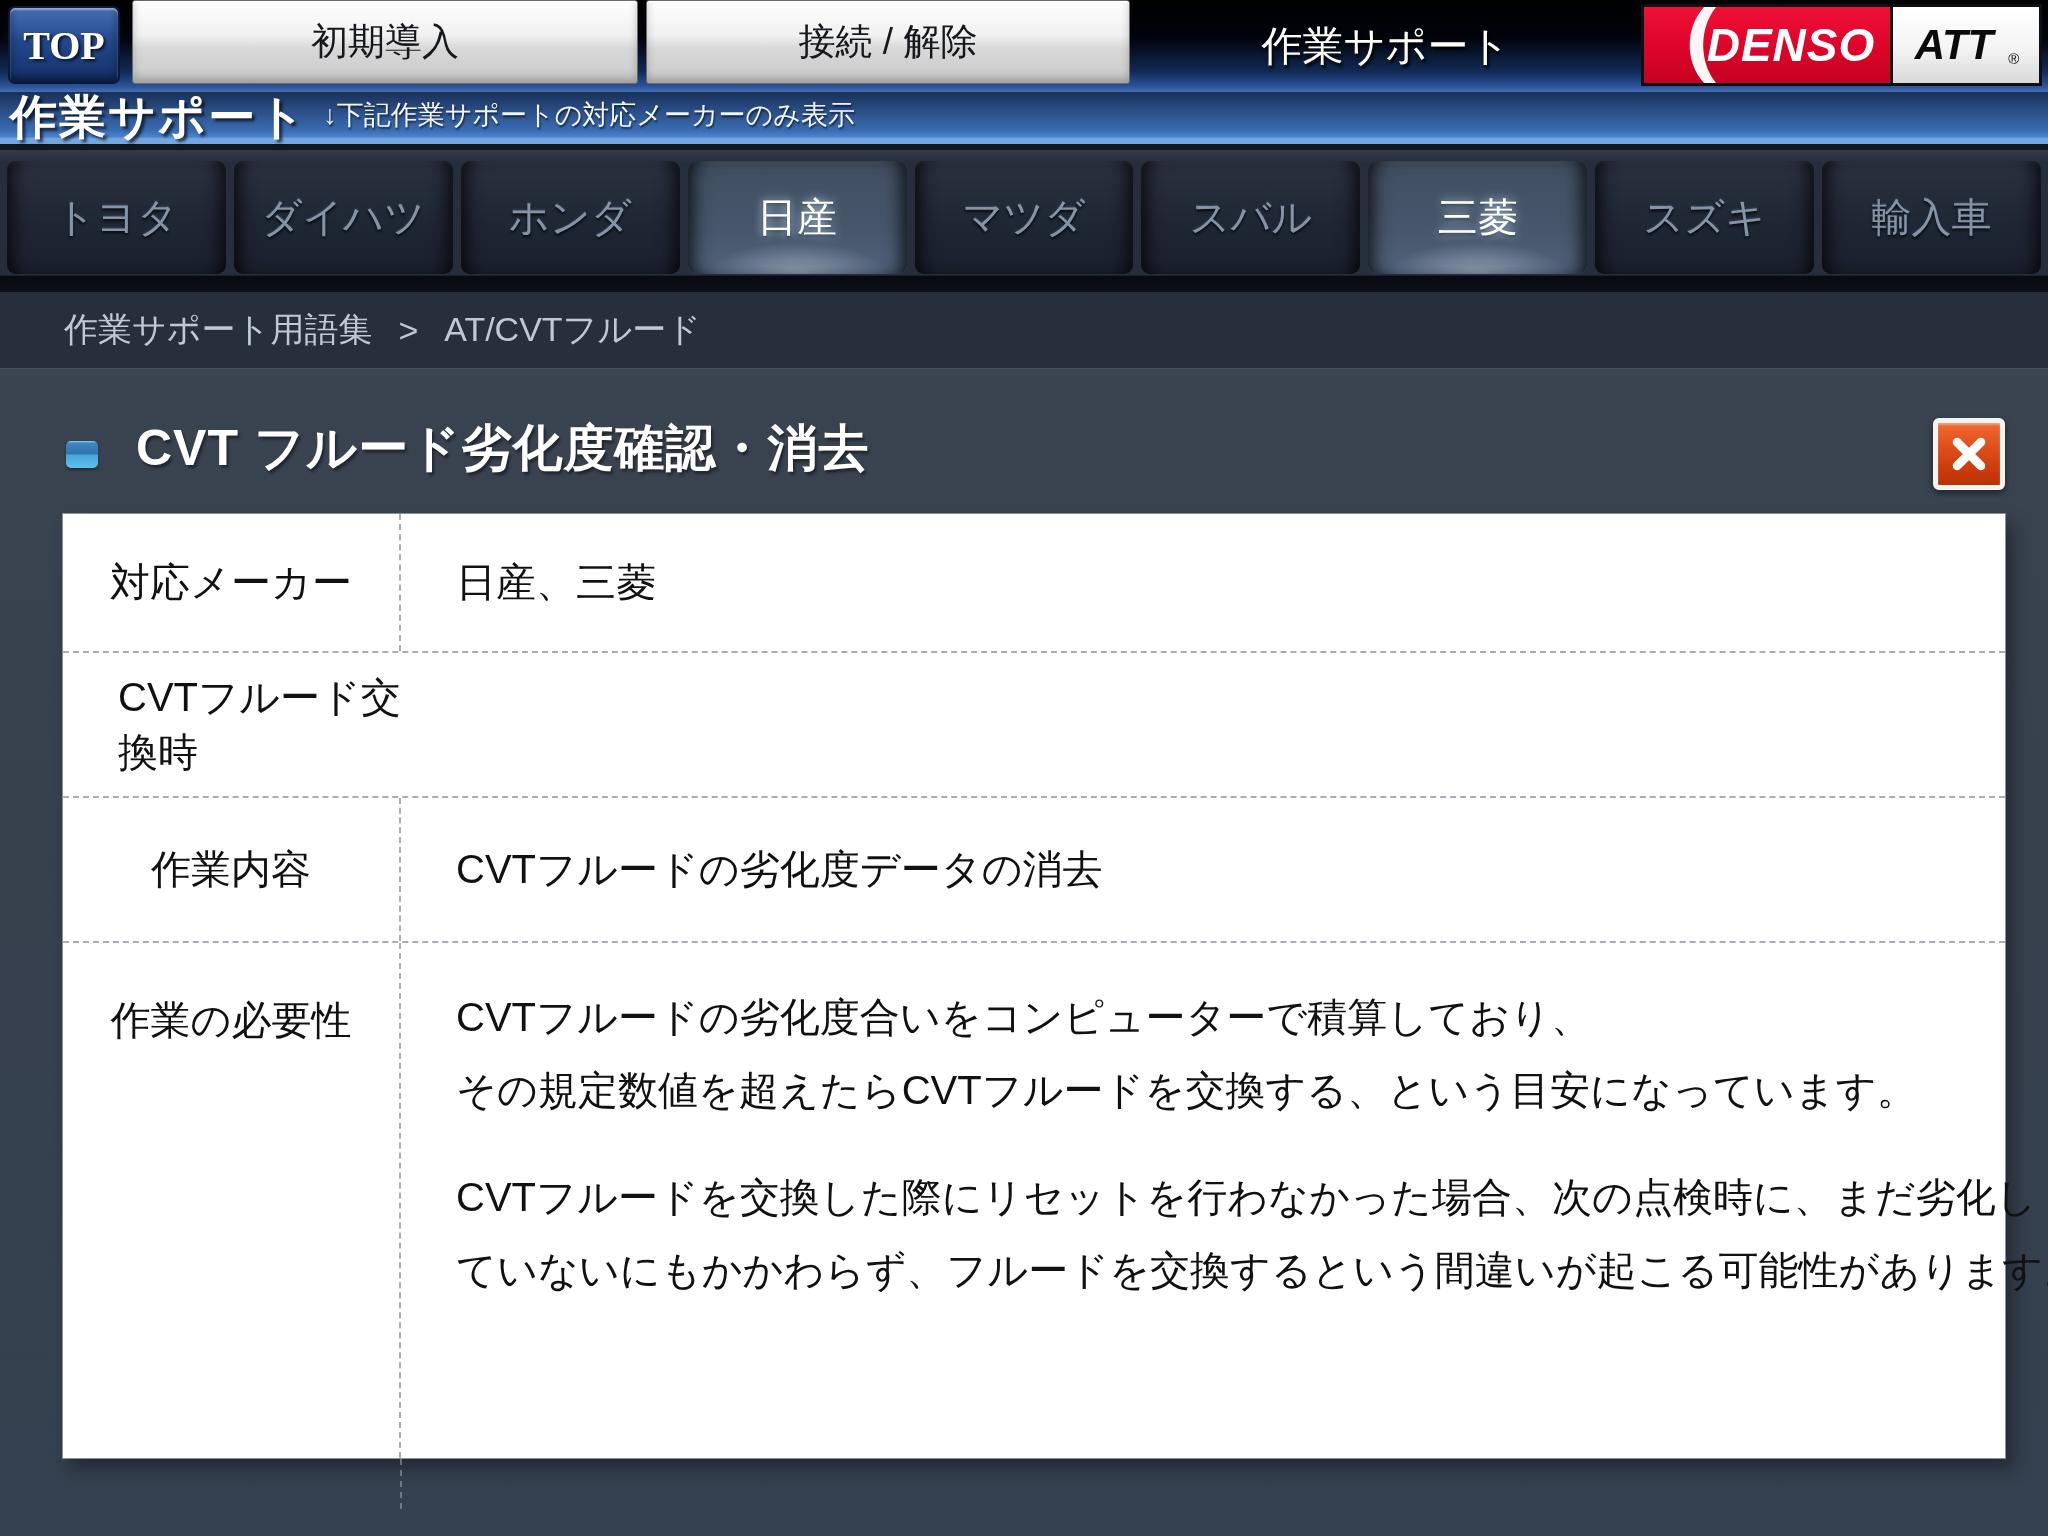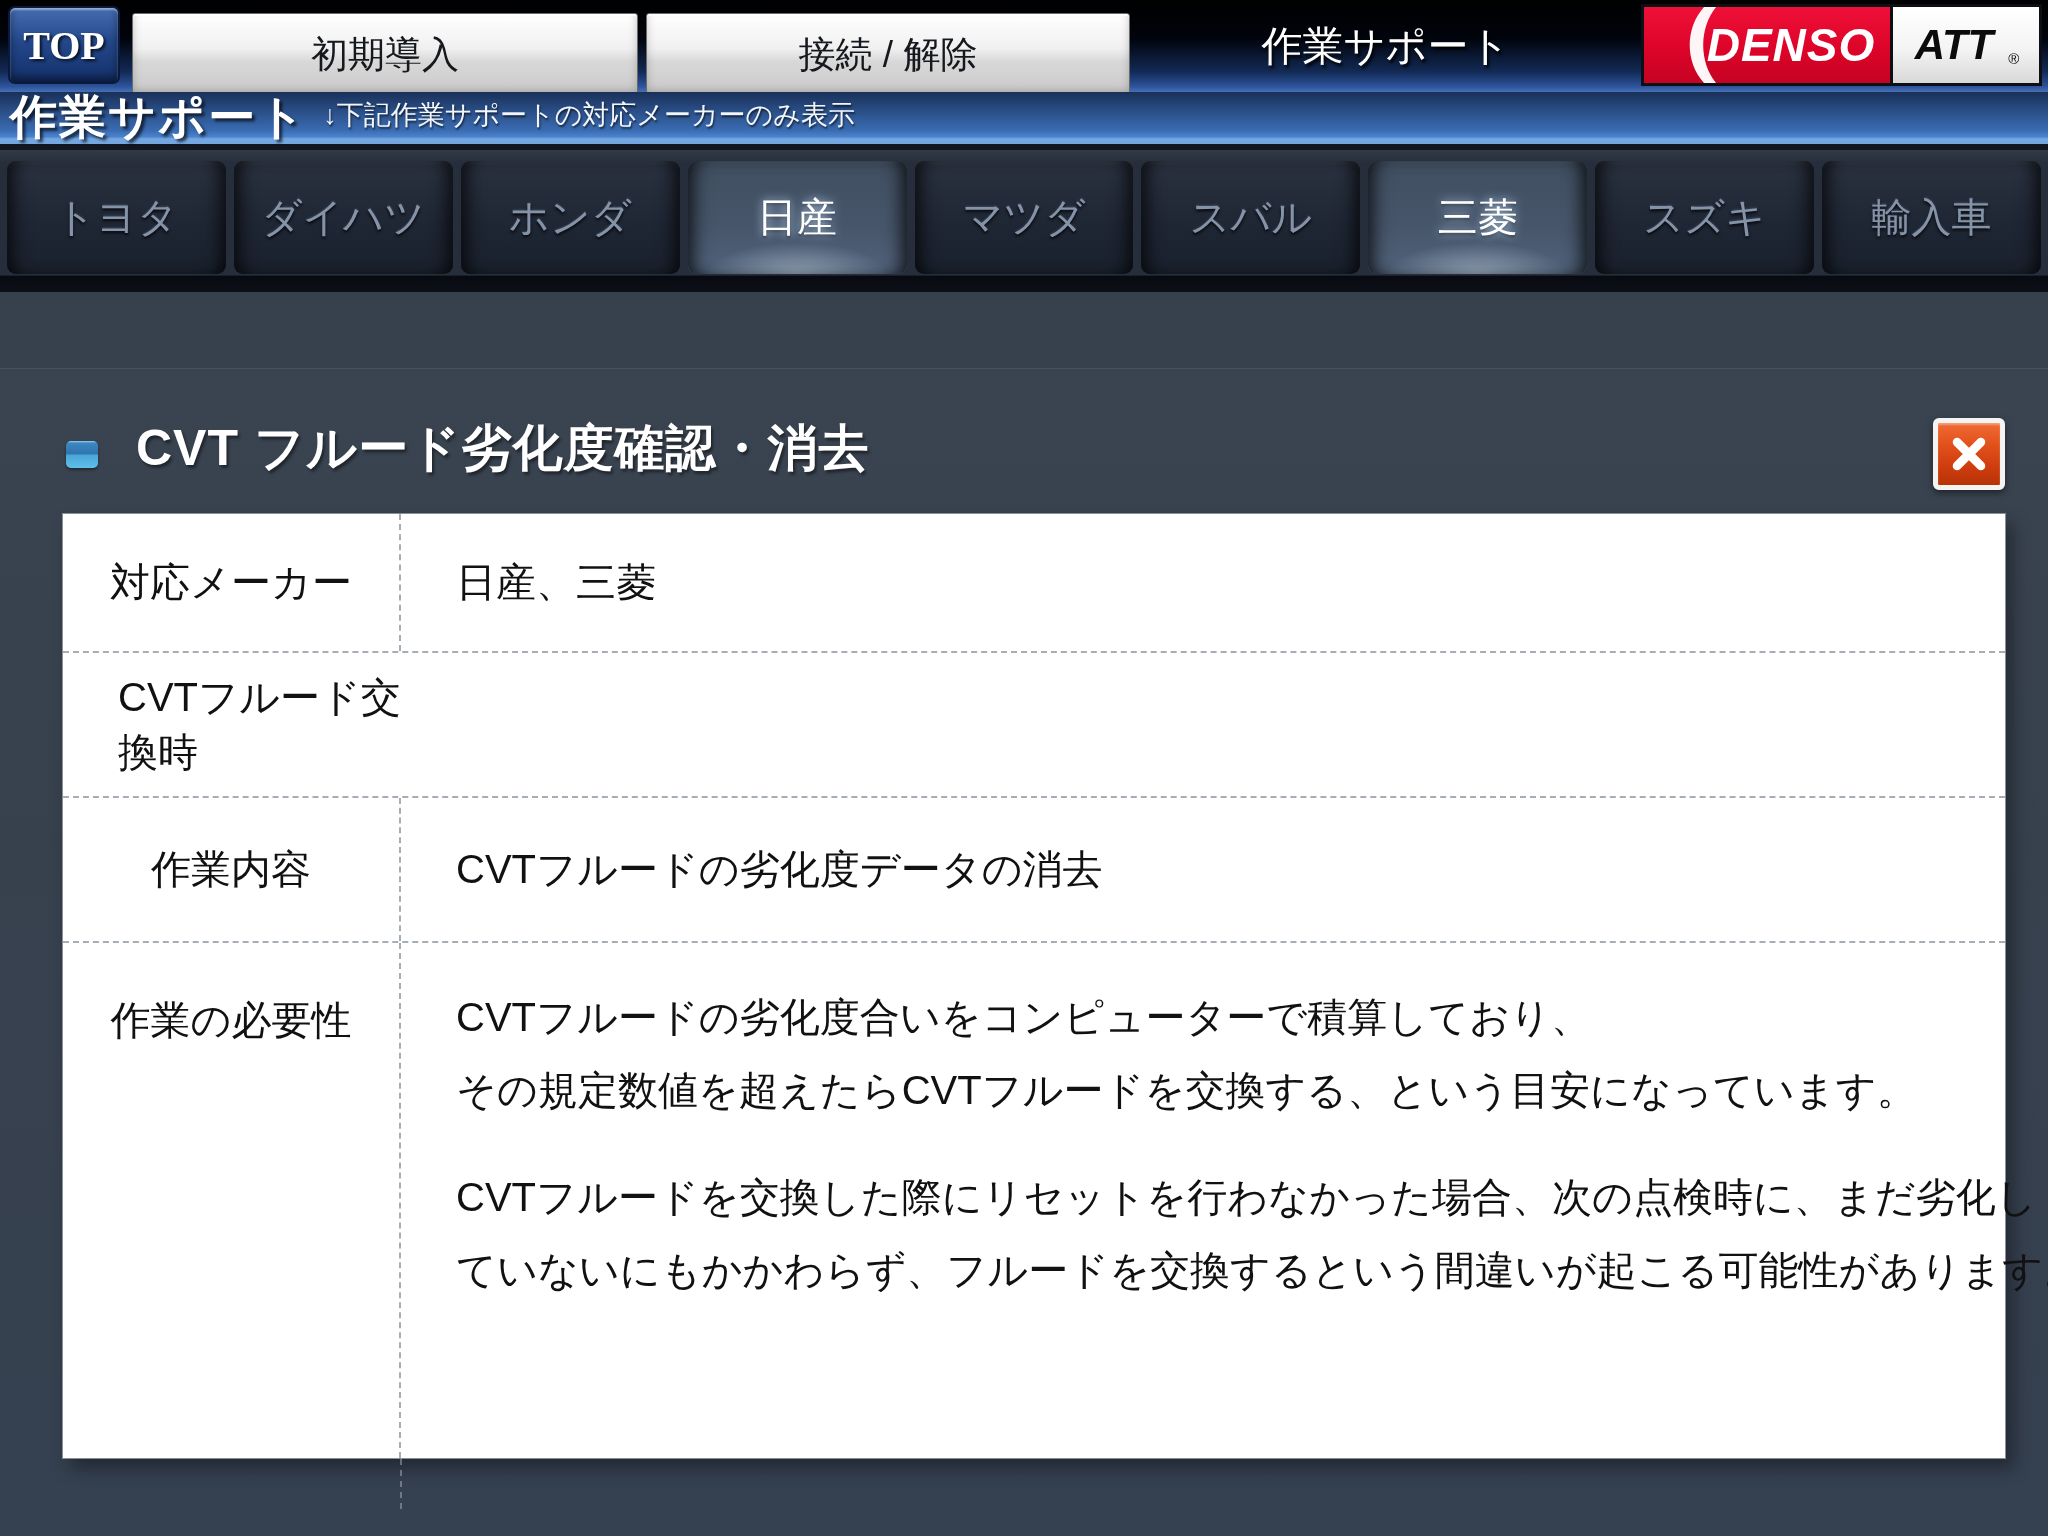--- a/index.html
+++ b/index.html
@@ -20,21 +20,21 @@
     position:absolute;left:8px;top:6px;width:112px;height:78px;
     display:flex;align-items:center;justify-content:center;
     font-family:"Liberation Serif","DejaVu Serif",serif;font-weight:bold;font-size:40px;color:#fff;
     text-shadow:2px 2px 3px rgba(0,0,0,.75);
     background:linear-gradient(180deg,#466eb2 0%,#24488c 45%,#132f68 100%);
     border:2px solid #0a1a3e;border-radius:7px;
     box-shadow:inset 0 2px 2px rgba(255,255,255,.45), inset 0 -4px 8px rgba(0,0,0,.5);
     cursor:pointer;
   }
   .btn-light{
-    position:absolute;top:13px;height:84px;
+    position:absolute;top:0;height:84px;
     display:flex;align-items:center;justify-content:center;
     font-size:37px;color:#15181c;
     background:linear-gradient(180deg,#ffffff 0%,#f0f0f0 42%,#d8d8d8 58%,#c9c9c9 100%);
     border:1px solid #6a6a6a;border-radius:3px;
     box-shadow:inset 0 2px 0 rgba(255,255,255,.95), inset 0 -5px 9px rgba(0,0,0,.22);
     cursor:pointer;
   }
   .btn-initial{left:132px;width:506px;}
   .btn-connect{left:646px;width:484px;}
   .active-section{
@@ -207,20 +207,25 @@
     <div class="mtab">ダイハツ</div>
     <div class="mtab">ホンダ</div>
     <div class="mtab active">日産</div>
     <div class="mtab">マツダ</div>
     <div class="mtab">スバル</div>
     <div class="mtab active">三菱</div>
     <div class="mtab">スズキ</div>
     <div class="mtab">輸入車</div>
   </nav>
 
+  <div class="breadcrumb">
+    <span class="bc-link">作業サポート用語集</span>
+    <span class="bc-sep">&gt;</span>
+    <span class="bc-cur">AT/CVTフルード</span>
+  </div>
 
   <main class="main-area"></main>
 
   <span class="title-bullet"></span>
   <h1 class="page-title">CVT フルード劣化度確認・消去</h1>
   <button class="close-btn">
     <svg width="44" height="44" viewBox="0 0 48 48">
       <path d="M11 11 L37 37 M37 11 L11 37" stroke="#ffffff" stroke-width="9.5" stroke-linecap="round" fill="none"></path>
     </svg>
   </button>

